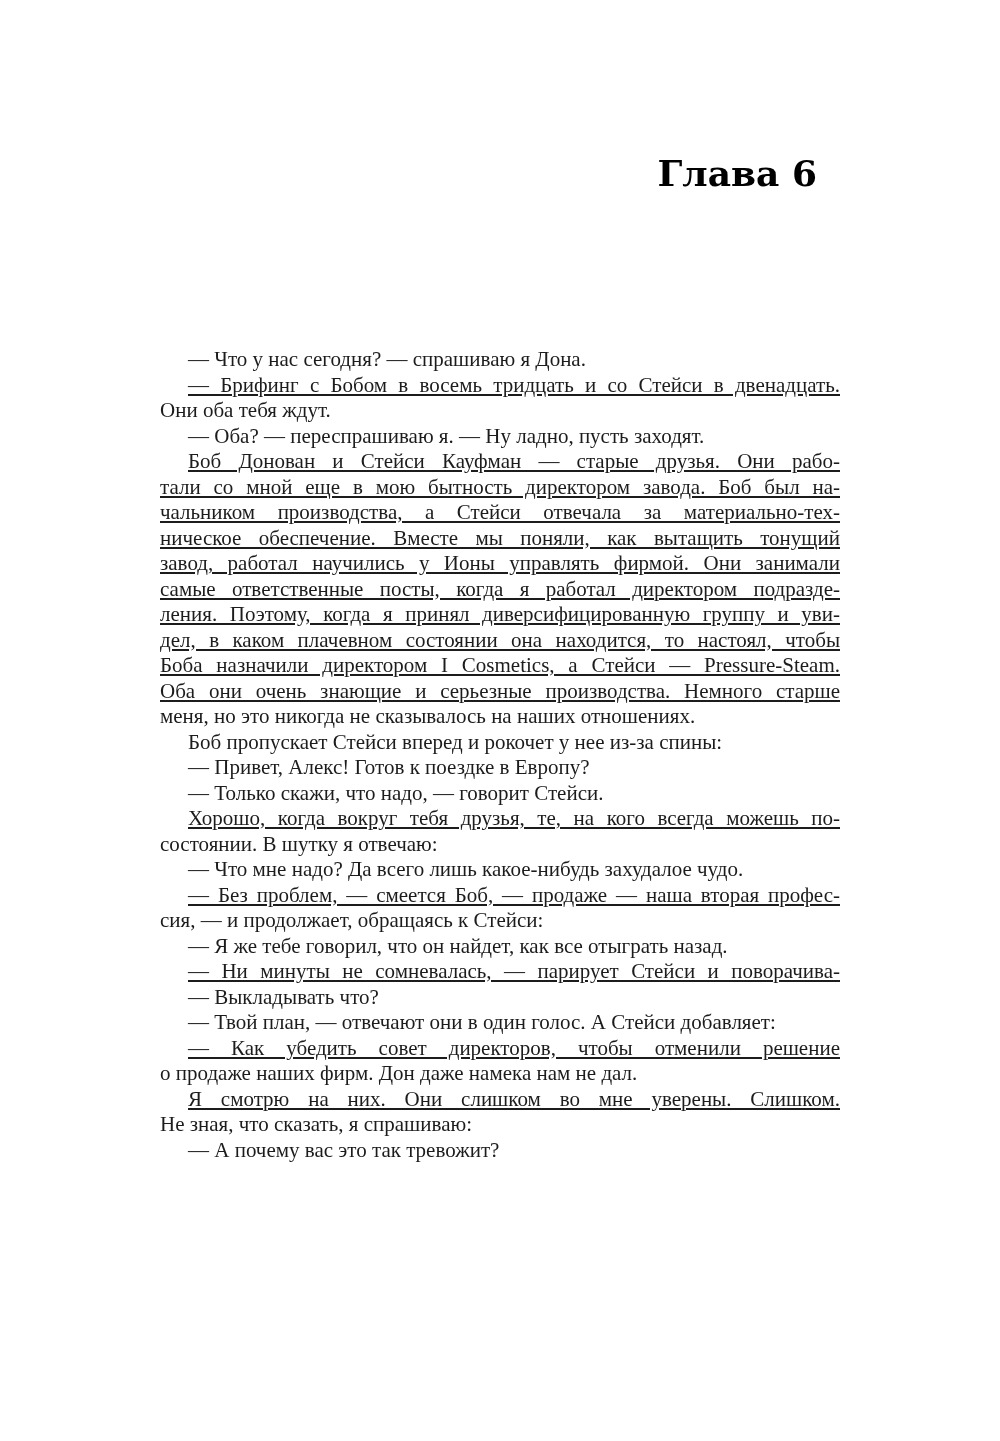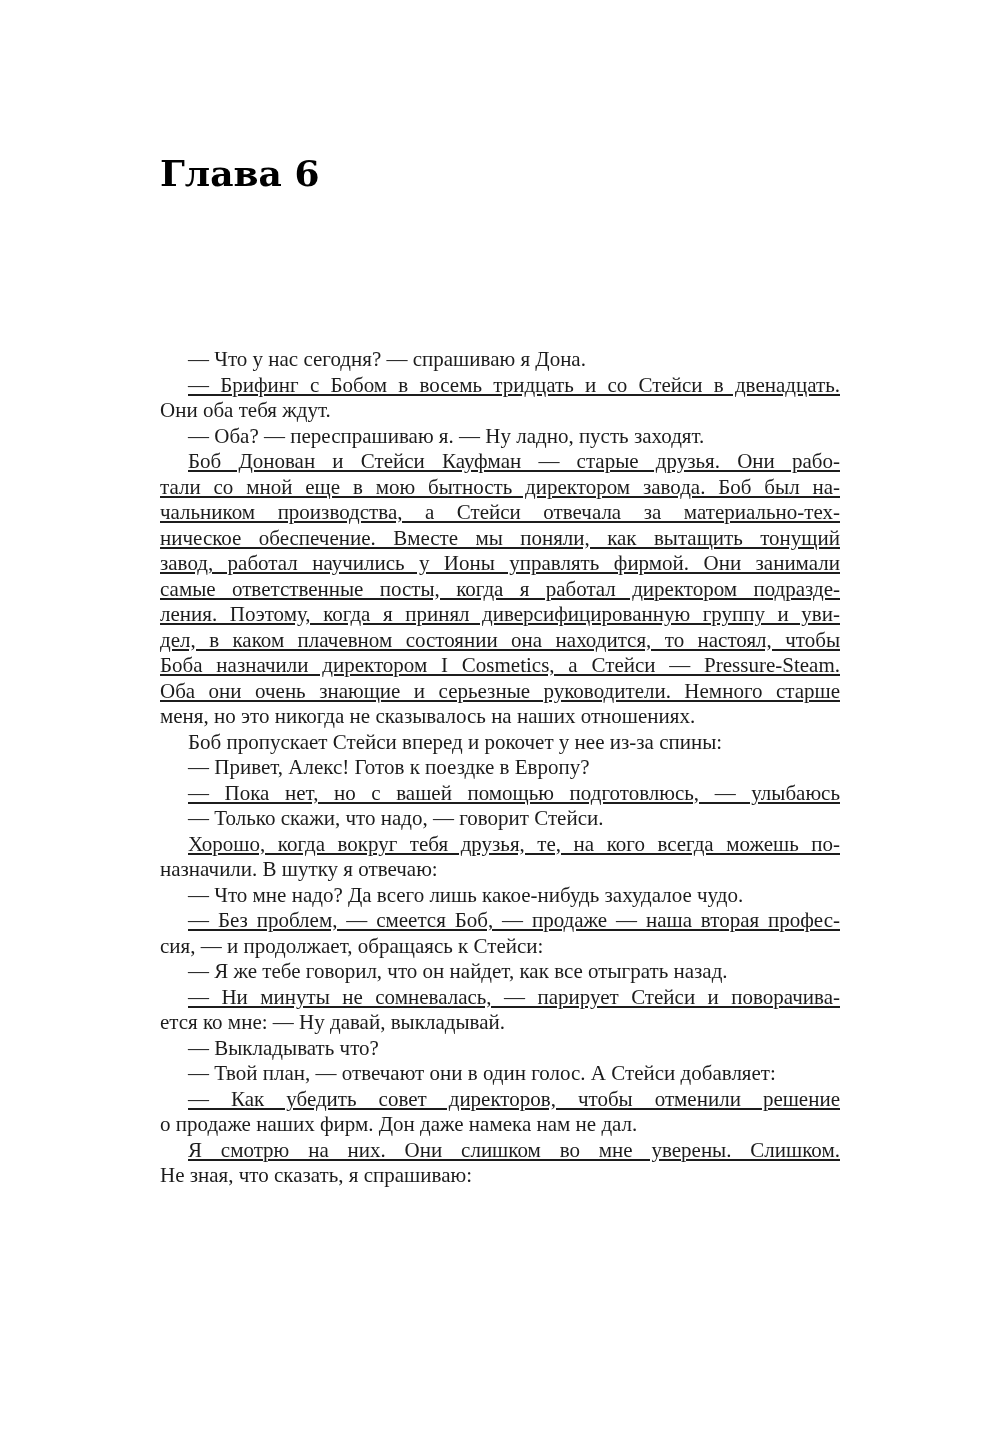--- a/index.html
+++ b/index.html
@@ -16,20 +16,21 @@
     font-family: "Liberation Serif", "DejaVu Serif", serif;
     color: #1c1c1c;
   }
   .chapter-title {
     position: absolute;
     top: 152px;
     left: 160px;
     width: 680px;
     box-sizing: border-box;
     padding-right: 23px;
+    text-align: right;
     font-family: "DejaVu Serif", "Liberation Serif", serif;
     font-weight: bold;
     font-size: 36px;
     line-height: 42px;
     color: #000000;
   }
   .body-text {
     position: absolute;
     top: 347px;
     left: 160px;
@@ -76,61 +77,62 @@
       <div class="para">
         <div class="line just first">Боб Донован и Стейси Кауфман — старые друзья. Они рабо-</div>
         <div class="line just">тали со мной еще в мою бытность директором завода. Боб был на-</div>
         <div class="line just">чальником производства, а Стейси отвечала за материально-тех-</div>
         <div class="line just">ническое обеспечение. Вместе мы поняли, как вытащить тонущий</div>
         <div class="line just">завод, работал научились у Ионы управлять фирмой. Они занимали</div>
         <div class="line just">самые ответственные посты, когда я работал директором подразде-</div>
         <div class="line just">ления. Поэтому, когда я принял диверсифицированную группу и уви-</div>
         <div class="line just">дел, в каком плачевном состоянии она находится, то настоял, чтобы</div>
         <div class="line just">Боба назначили директором I Cosmetics, а Стейси — Pressure-Steam.</div>
-        <div class="line just">Оба они очень знающие и серьезные руководители. Немного старше</div>
+        <div class="line just">Оба они очень знающие и серьезные производства. Немного старше</div>
         <div class="line last">меня, но это никогда не сказывалось на наших отношениях.</div>
       </div>
       <div class="para">
         <div class="line last first">Боб пропускает Стейси вперед и рокочет у нее из-за спины:</div>
       </div>
       <div class="para">
         <div class="line last first">— Привет, Алекс! Готов к поездке в Европу?</div>
       </div>
       <div class="para">
-        <div class="line just first">— Пока нет, но с вашей помощью подготовлюсь, — улыбаюсь</div>
       </div>
       <div class="para">
         <div class="line last first">— Только скажи, что надо, — говорит Стейси.</div>
       </div>
       <div class="para">
         <div class="line just first">Хорошо, когда вокруг тебя друзья, те, на кого всегда можешь по-</div>
-        <div class="line last">назначили. В шутку я отвечаю:</div>
+        <div class="line last">состоянии. В шутку я отвечаю:</div>
       </div>
       <div class="para">
         <div class="line last first">— Что мне надо? Да всего лишь какое-нибудь захудалое чудо.</div>
       </div>
       <div class="para">
         <div class="line just first">— Без проблем, — смеется Боб, — продаже — наша вторая профес-</div>
         <div class="line last">сия, — и продолжает, обращаясь к Стейси:</div>
       </div>
       <div class="para">
         <div class="line last first">— Я же тебе говорил, что он найдет, как все отыграть назад.</div>
       </div>
       <div class="para">
         <div class="line just first">— Ни минуты не сомневалась, — парирует Стейси и поворачива-</div>
-        <div class="line last">ется ко мне: — Ну давай, выкладывай.</div>
       </div>
       <div class="para">
         <div class="line last first">— Выкладывать что?</div>
       </div>
       <div class="para">
         <div class="line last first">— Твой план, — отвечают они в один голос. А Стейси добавляет:</div>
       </div>
       <div class="para">
         <div class="line just first">— Как убедить совет директоров, чтобы отменили решение</div>
         <div class="line last">о продаже наших фирм. Дон даже намека нам не дал.</div>
       </div>
       <div class="para">
         <div class="line just first">Я смотрю на них. Они слишком во мне уверены. Слишком.</div>
         <div class="line last">Не зная, что сказать, я спрашиваю:</div>
       </div>
+      <div class="para">
+        <div class="line last first">— А почему вас это так тревожит?</div>
+      </div>
     </div>
 </div>
 
 </body></html>

